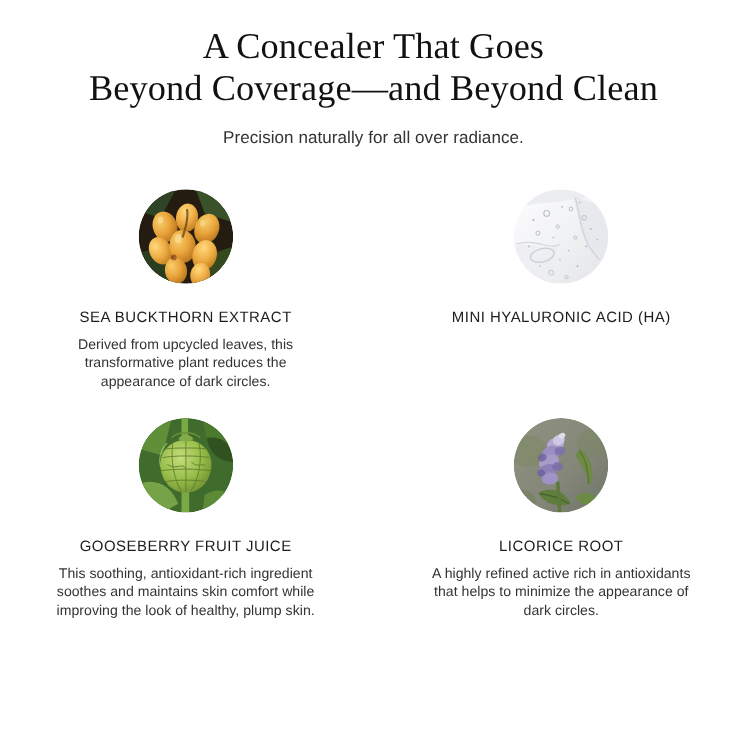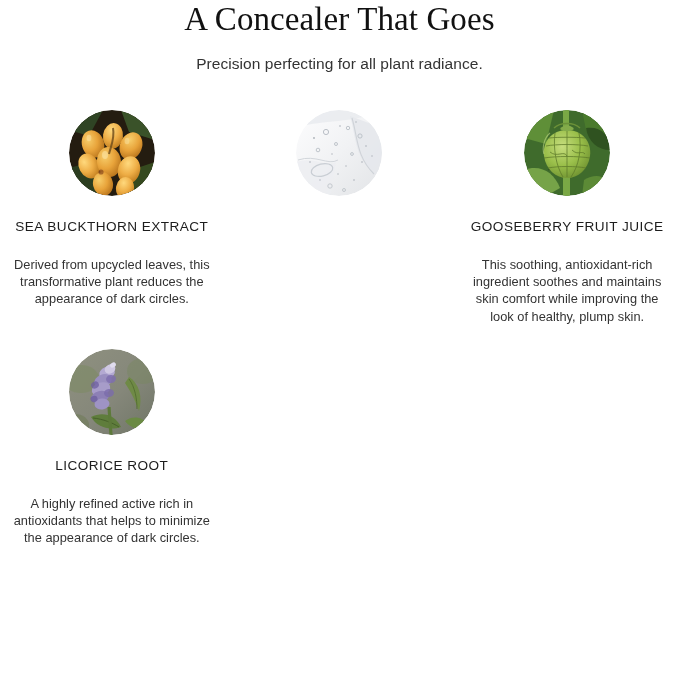--- a/index.html
+++ b/index.html
@@ -19,20 +19,21 @@
   .page {
     position: relative;
     width: 679px;
     height: 679px;
     background: #ffffff;
     box-sizing: border-box;
   }
 
   
   .header {
+    padding-top: 24px;
     text-align: center;
   }
   .headline {
     font-family: "Liberation Serif", serif;
     font-weight: 400;
     color: #111111;
     font-size: 33px;
     line-height: 38px;
     letter-spacing: 0.1px;
     margin: 0;
@@ -48,21 +49,21 @@
     line-height: 20px;
     font-weight: 400;
     color: #333333;
     letter-spacing: 0.05px;
   }
 
   
   .grid {
     margin-top: 36px;
     display: grid;
-    grid-template-columns: 1fr 1fr 1fr;
+    grid-template-columns: 1fr 1fr;
     grid-template-rows: auto auto;
     row-gap: 28px;
     column-gap: 0px;
     padding: 0 10px;
     box-sizing: border-box;
     gap: 24px;
   }
 
   .cell {
     display: flex;
@@ -84,39 +85,40 @@
   .ing-name {
     margin-top: 22px;
     font-size: 13.6px;
     line-height: 17px;
     font-weight: 400;
     color: #1d1d1d;
     letter-spacing: 0.45px;
     white-space: nowrap;
   }
   .ing-desc {
-    margin-top: 21px;
+    margin-top: 7px;
     font-size: 12.8px;
     line-height: 17.2px;
     font-weight: 400;
     color: #333333;
     max-width: 252px;
     letter-spacing: 0.02px;
   }
 </style>
 </head>
 <body>
 
 <div class="page">
 
   <div class="header">
     <h1 class="headline">
       <span class="line">A Concealer That Goes</span>
+      <span class="line">Beyond Coverage—and Beyond Clean</span>
     </h1>
-    <p class="subtitle">Precision perfecting for all plant radiance.</p>
+    <p class="subtitle">Precision naturally for all over radiance.</p>
   </div>
 
   <div class="grid">
 
     <div class="cell">
       <div class="swatch">
         <svg viewBox="0 0 86 86" xmlns="http://www.w3.org/2000/svg" aria-hidden="true">
           <defs>
             <clipPath id="cb1">
                 <circle cx="43" cy="43" r="43"></circle>
@@ -197,20 +199,21 @@
               <circle cx="50" cy="56" r="0.7"></circle>
                 <circle cx="66" cy="52" r="0.8"></circle>
               <circle cx="24" cy="70" r="0.7"></circle>
                 <circle cx="58" cy="70" r="0.8"></circle>
               <circle cx="42" cy="64" r="0.7"></circle>
                 <circle cx="76" cy="46" r="0.7"></circle>
             </g>
           </g>
         </svg>
       </div>
+      <div class="ing-name">MINI HYALURONIC ACID (HA)</div>
     </div>
 
     <div class="cell">
       <div class="swatch">
         <svg viewBox="0 0 86 86" xmlns="http://www.w3.org/2000/svg" aria-hidden="true">
           <defs>
             <clipPath id="cb4">
                 <circle cx="43" cy="43" r="43"></circle>
               </clipPath>
             <radialGradient id="huskg" cx="40%" cy="34%" r="72%">

